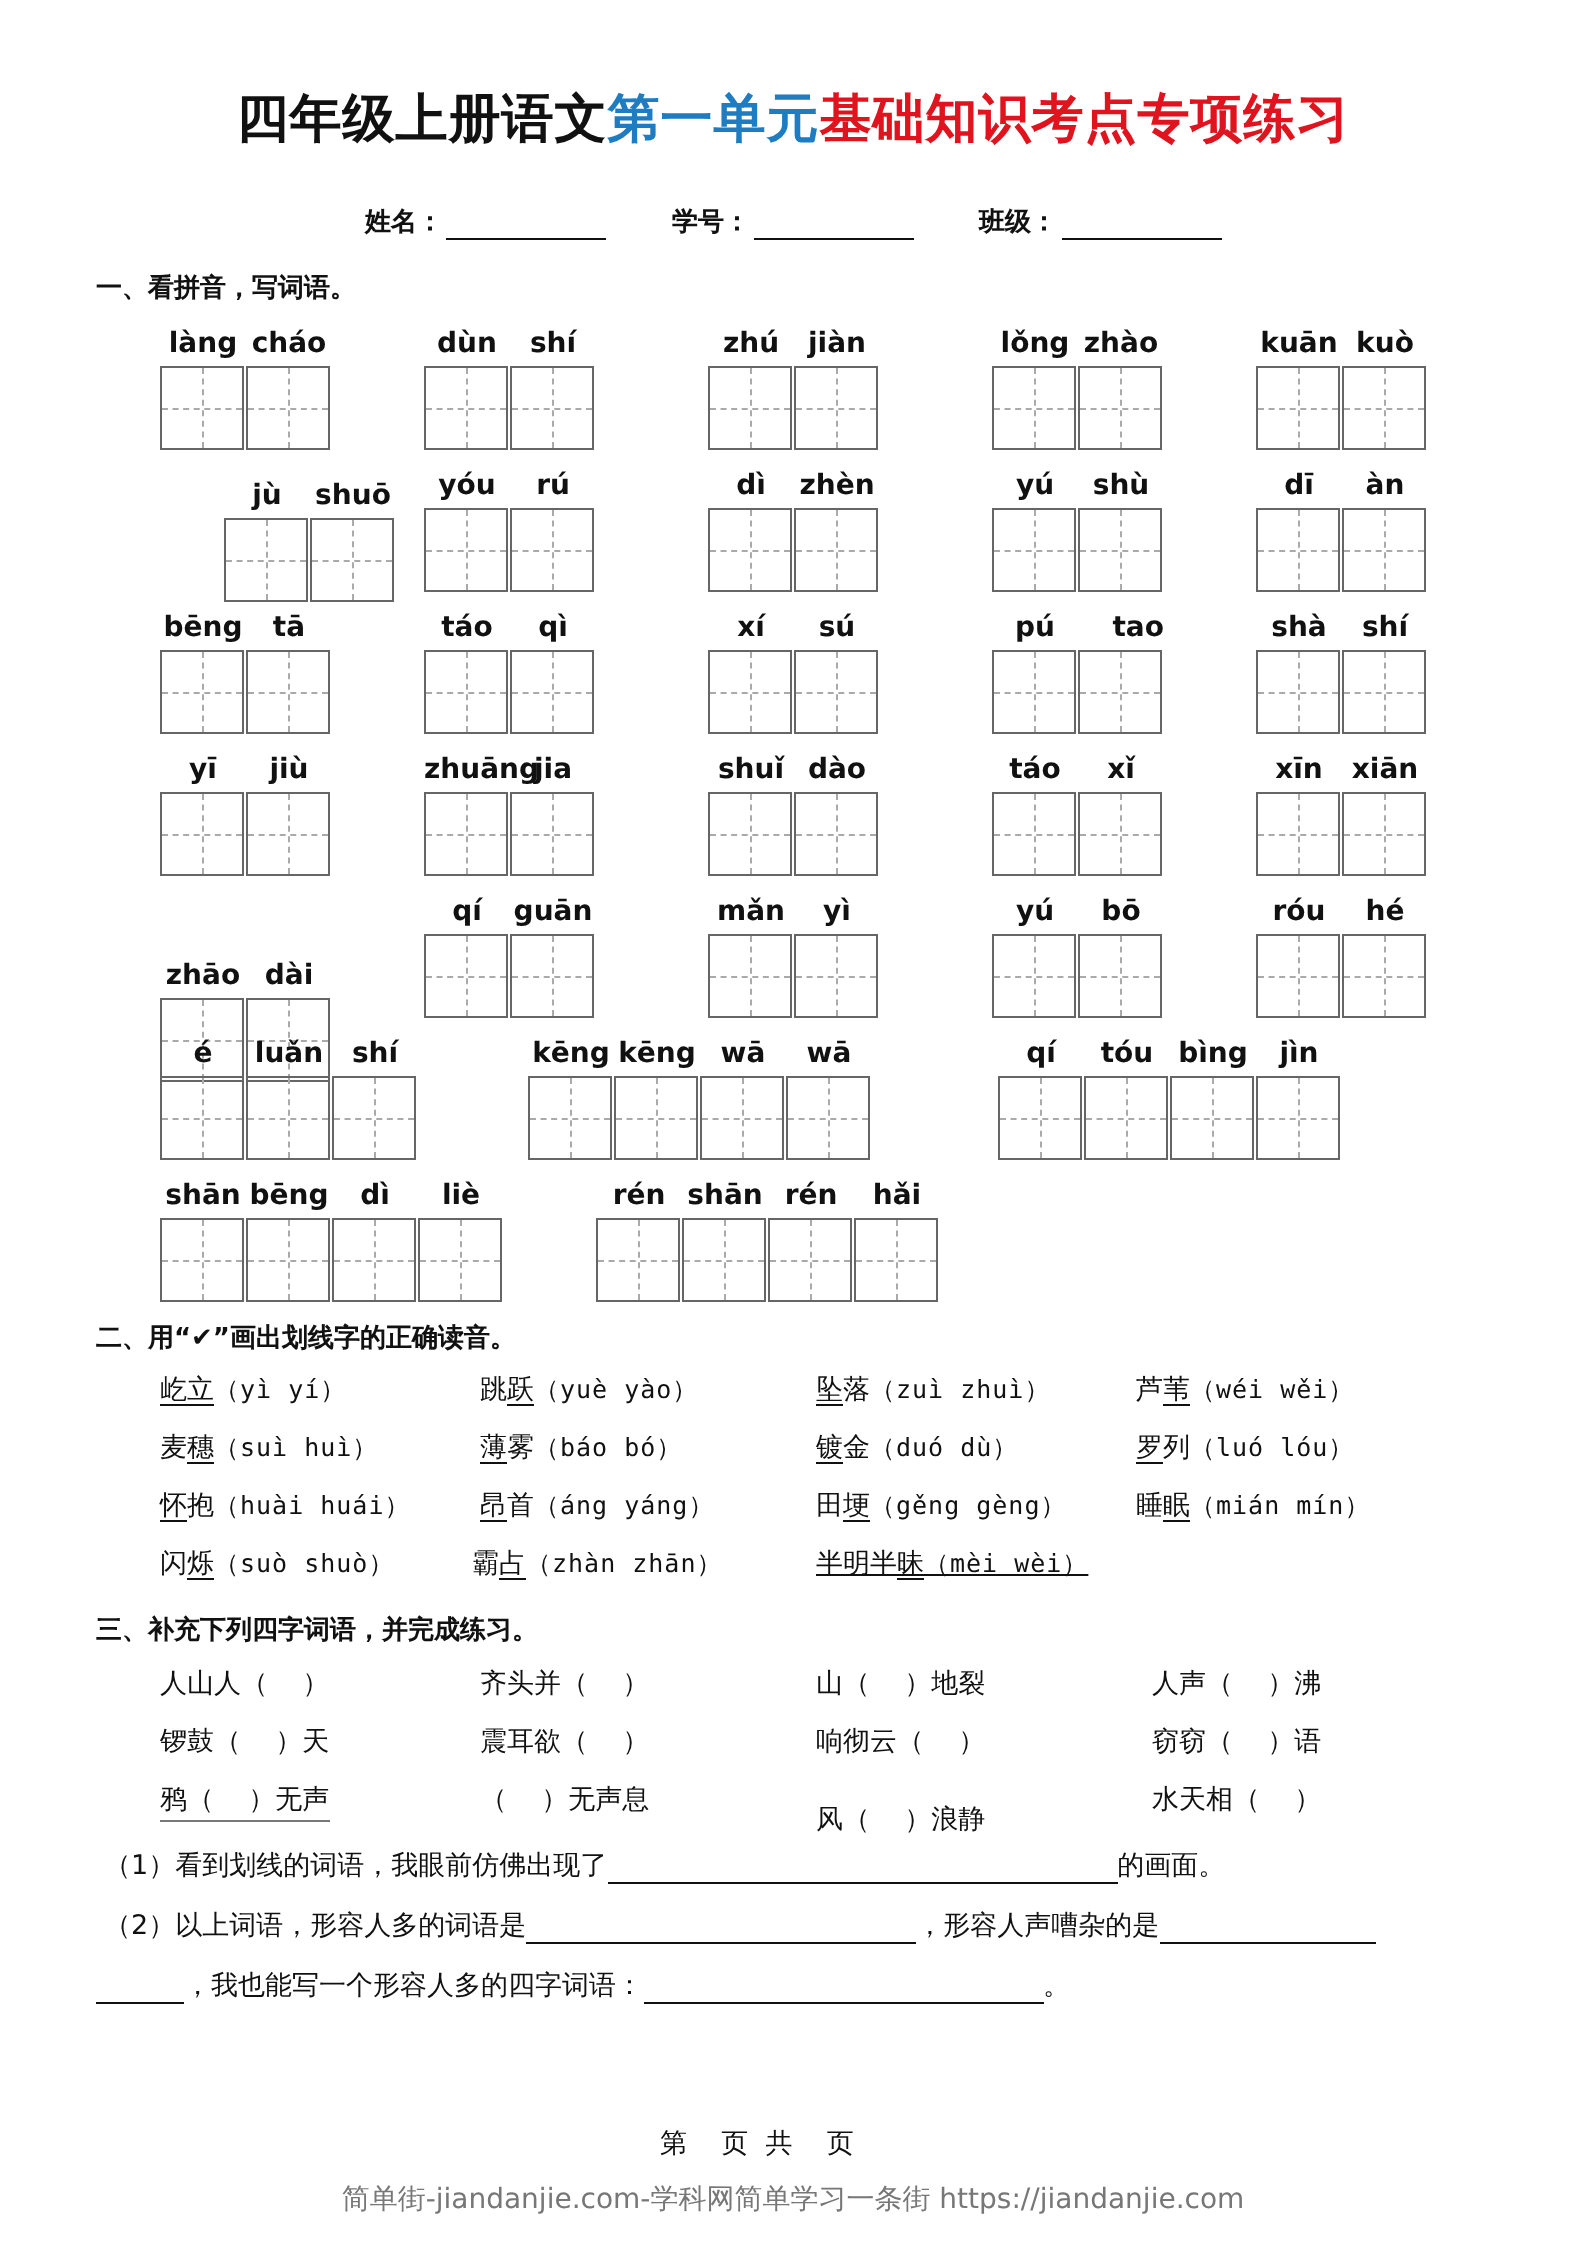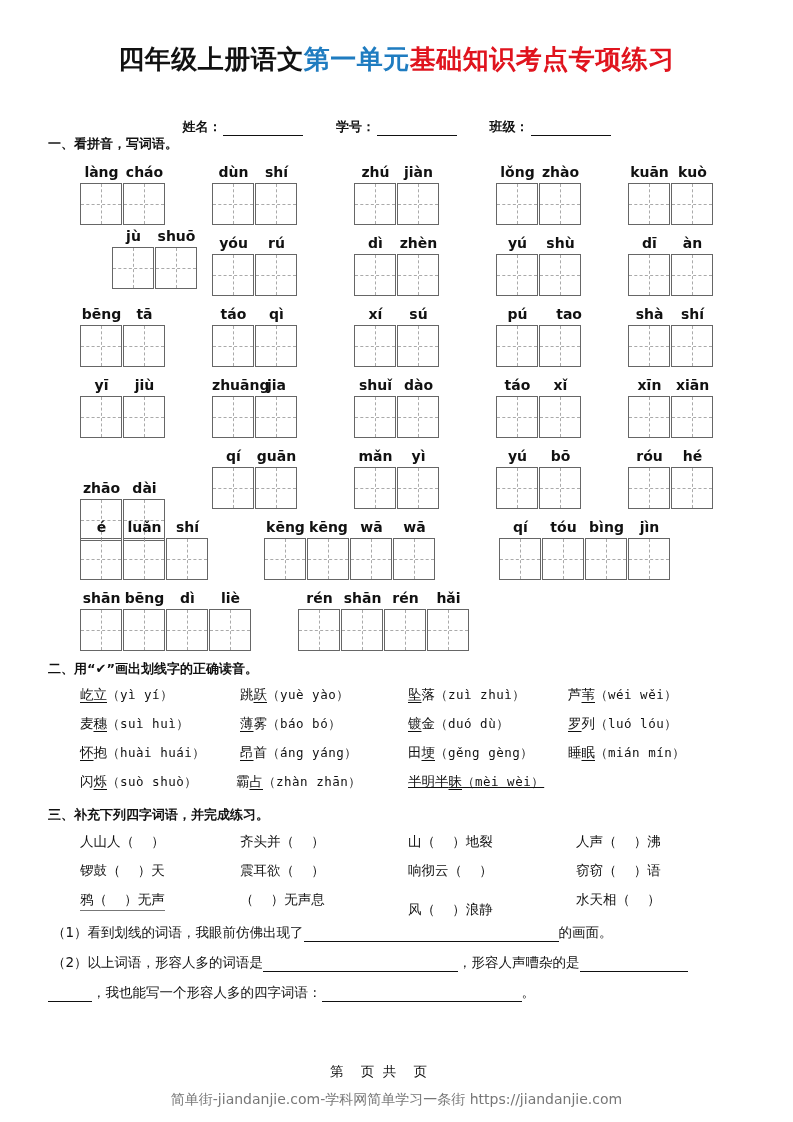--- a/index.html
+++ b/index.html
@@ -2,21 +2,21 @@
 <html><head>
 <meta charset="utf-8">
 <style>
   * { box-sizing: border-box; margin: 0; padding: 0; }
   body { width: 793px; height: 1122px; background: #ffffff; position: relative; overflow: hidden;
          font-family: "DejaVu Sans", "Liberation Sans", sans-serif; color: #111; }
   .title { position: absolute; top: 42px; left: 0; width: 793px; text-align: center;
            font-size: 26px; font-weight: bold; letter-spacing: 0.5px; }
   .title .c1 { color: #111; } .title .c2 { color: #1f7cc0; } .title .c3 { color: #e0141e; }
   .info { position: absolute; top: 102px; left: 0; width: 793px; text-align: center; font-size: 13px; font-weight: bold; }
-  .info .field { display: inline-block; margin: 16px 14px; }
+  .info .field { display: inline-block; margin: 0 14px; }
   .info .blank { display: inline-block; width: 80px; border-bottom: 1px solid #111; height: 14px; vertical-align: bottom; margin-left: 2px; }
   .sec-h { position: absolute; left: 48px; font-size: 13px; font-weight: bold; }
   .word { position: absolute; }
   .pys { display: flex; height: 18px; align-items: flex-end; }
   .py { font-size: 14px; font-weight: bold; text-align: center; font-family: "DejaVu Sans", sans-serif; color:#111; }
   .boxes { display: flex; margin-top: 3px; }
   .cell { width: 42px; height: 42px; border: 1.5px solid #666; position: relative; margin-right: 1px; }
   .cell::before { content: ""; position: absolute; left: 50%; top: 0; bottom: 0; border-left: 1px dashed #aaa; }
   .cell::after { content: ""; position: absolute; top: 50%; left: 0; right: 0; border-top: 1px dashed #aaa; }
   .s2item { position: absolute; font-size: 13.5px; white-space: nowrap; }
@@ -87,21 +87,21 @@
     <div class="word" style="left: 628px; top: 162px;">
       <div class="pys">
         <span class="py" style="width: 43px;">kuān</span>
         <span class="py" style="width: 43px;">kuò</span>
       </div>
       <div class="boxes">
         <div class="cell"></div>
         <div class="cell"></div>
       </div>
     </div>
-    <div class="word" style="left: 80px; top: 226px; padding-left: 32px;">
+    <div class="word" style="left: 80px; top: 238px; padding-left: 32px;">
       <div class="pys">
         <span class="py" style="width: 43px;">jù</span>
         <span class="py" style="width: 43px;">shuō</span>
       </div>
       <div class="boxes">
         <div class="cell"></div>
         <div class="cell"></div>
       </div>
     </div>
     <div class="word" style="left: 212px; top: 233px;">

